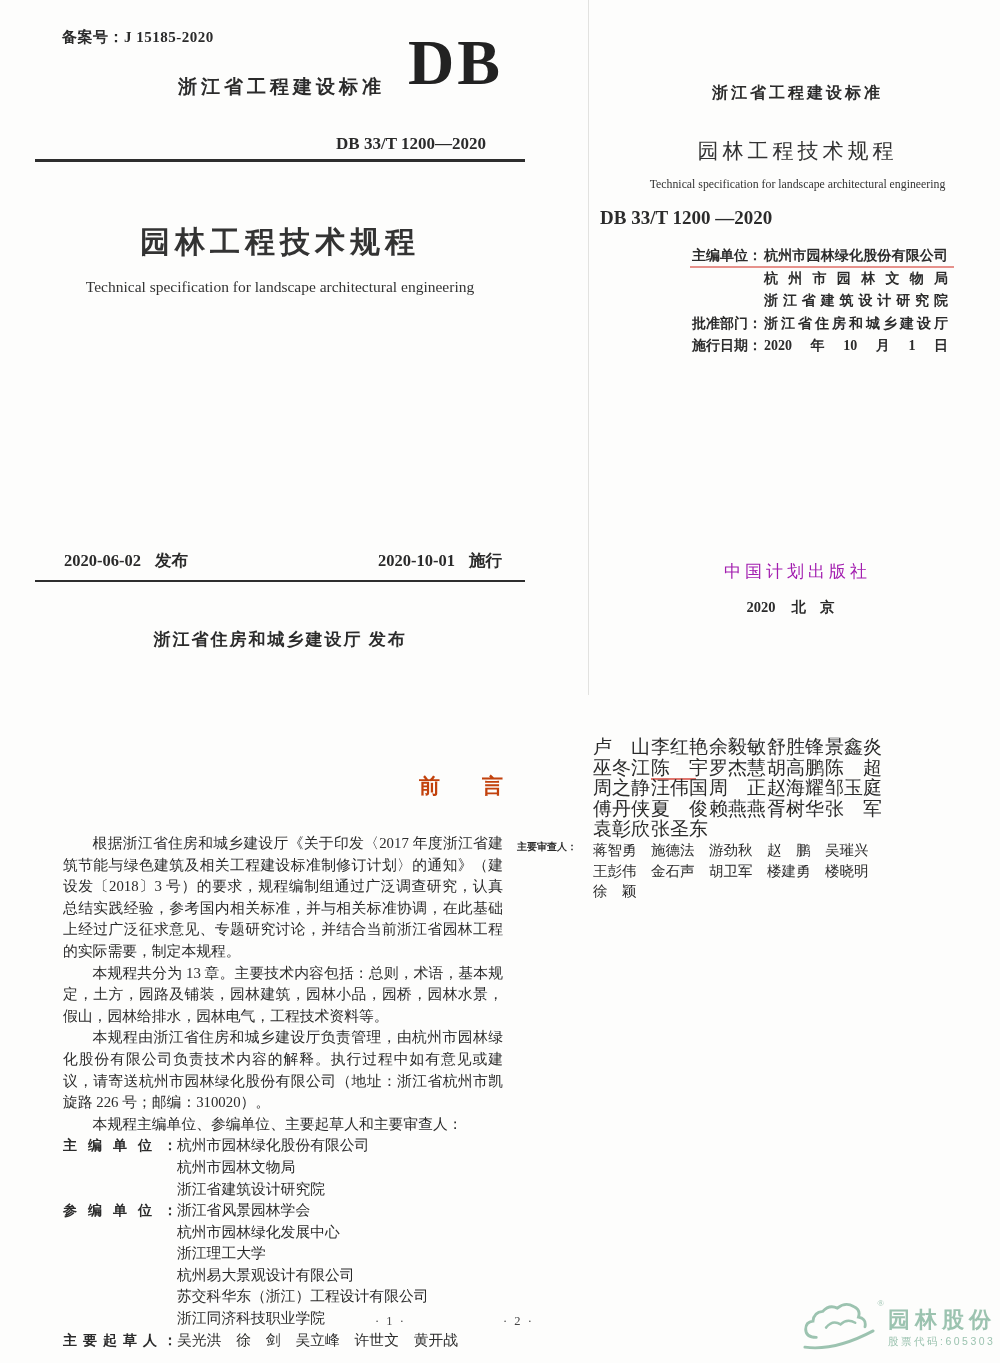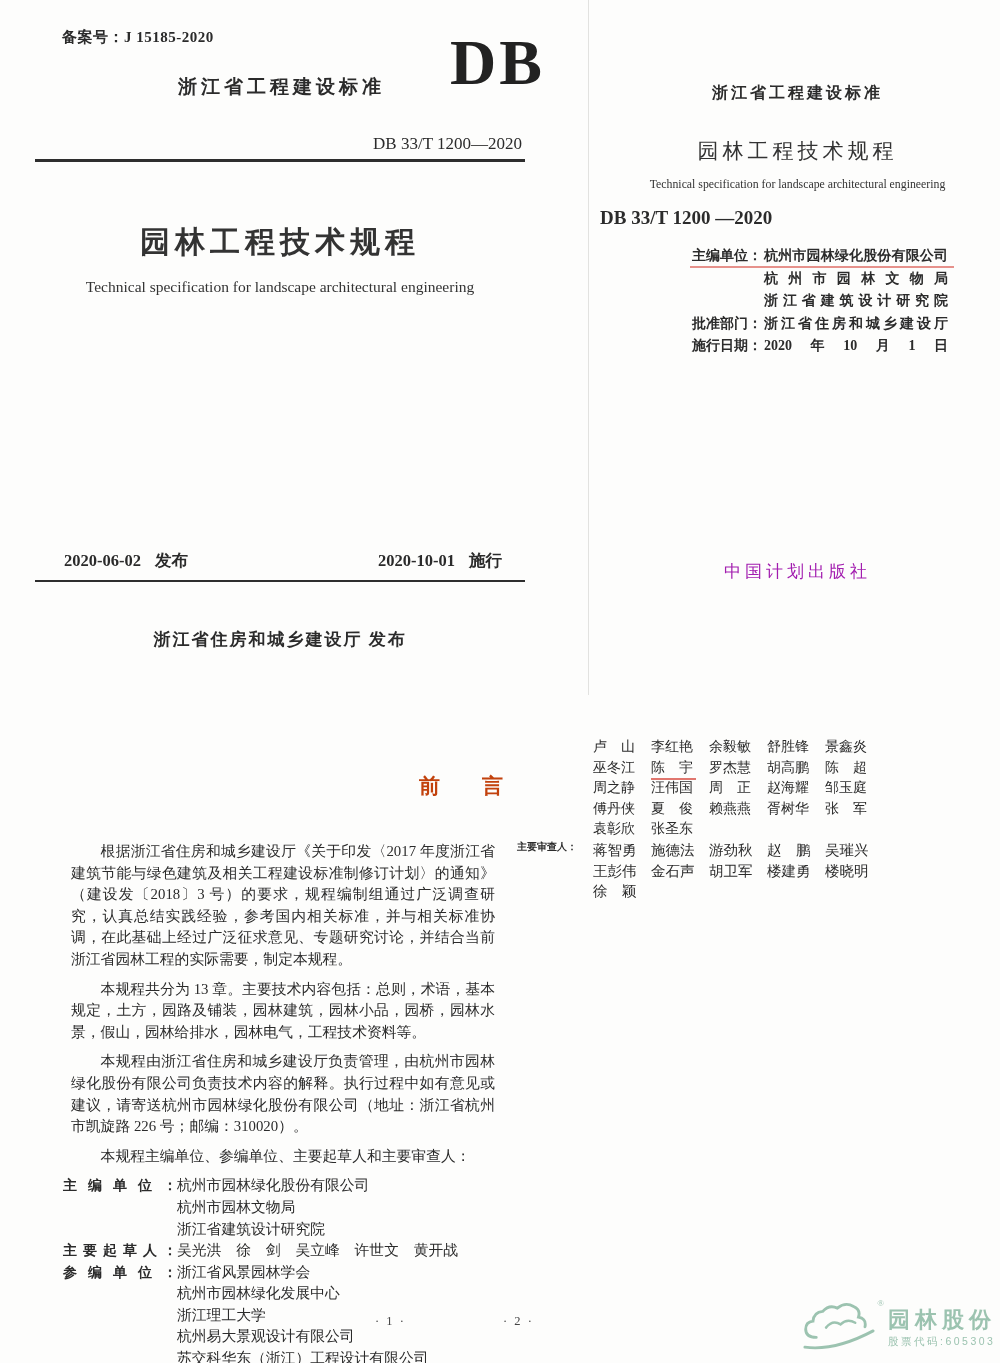--- a/index.html
+++ b/index.html
@@ -8,22 +8,22 @@
     background:#fdfdfc;color:#2b2b2b;overflow:hidden;
     font-family:"Liberation Serif","DejaVu Serif",serif;
   }
   .abs{position:absolute;}
   .sans{font-family:"Liberation Sans","DejaVu Sans",sans-serif;}
   
   .page-divider{left:588px;top:0;width:1px;height:695px;background:#e2e2e0;}
   
   .record-no{left:62px;top:28px;font-size:15px;font-weight:bold;letter-spacing:.5px;}
   .cover-standard-type{left:178px;top:74px;font-size:19px;font-weight:bold;letter-spacing:4px;}
-  .db-logo{left:408px;top:26px;font-size:64px;font-weight:bold;letter-spacing:3px;color:#222;margin-left:42px;}
-  .cover-standard-no{left:300px;top:134px;width:222px;text-align:right;font-size:17px;font-weight:normal;}
+  .db-logo{left:408px;top:26px;font-size:64px;font-weight:bold;letter-spacing:3px;color:#222;}
+  .cover-standard-no{left:300px;top:134px;width:222px;text-align:center;font-size:17px;font-weight:bold;}
   .rule{left:35px;width:490px;height:3px;background:#2e2e2e;}
   .rule-top{top:159px;}
   .rule-bottom{top:580px;height:2px;}
   .cover-title{left:35px;top:222px;width:490px;text-align:center;font-size:30px;font-weight:bold;letter-spacing:5px;color:#333;}
   .cover-title-en{left:35px;top:278px;width:490px;text-align:center;font-size:15.5px;color:#333;}
   .dates-row{left:64px;top:550px;width:438px;display:flex;justify-content:space-between;font-size:16.5px;font-weight:bold;}
   .dates-row .lbl{margin-left:14px;}
   .cover-publisher{left:35px;top:628px;width:490px;text-align:center;font-size:17px;font-weight:bold;letter-spacing:2px;}
   
   .tp-standard-type{left:600px;top:83px;width:395px;text-align:center;font-size:16px;font-weight:bold;letter-spacing:3px;}
@@ -35,27 +35,27 @@
   .tp-label{width:72px;flex:none;}
   .tp-value{display:inline-block;width:184px;text-align:justify;text-align-last:justify;}
   .u-row::after{content:'';position:absolute;left:-2px;right:-4px;bottom:0px;height:2px;background:var(--accent-red);opacity:.8;}
   .press{left:600px;top:560px;width:395px;text-align:center;font-size:17px;letter-spacing:4px;color:#a21caf;}
   .press-line{left:600px;top:598px;width:395px;text-align:center;font-size:14.5px;font-weight:bold;}
   .press-line .year{margin-right:16px;}
   .press-line .city{letter-spacing:14px;}
   
   .preface-heading{left:63px;top:772px;width:440px;text-align:right;font-size:21px;font-weight:bold;color:#c2410c;}
   .preface-body{left:63px;top:833px;width:440px;font-size:14.8px;line-height:21.6px;text-align:justify;}
-  .preface-body p{margin:8px;text-indent:2em;}
+  .preface-body p{margin:0;text-indent:2em;}
   .org-row{display:flex;}
   .org-label{width:114px;flex:none;font-family:"Liberation Sans","DejaVu Sans",sans-serif;font-weight:bold;font-size:14px;text-align:justify;text-align-last:justify;}
   .org-items{flex:1;}
   .org-item{white-space:nowrap;}
   
-  .names-grid{left:593px;top:737px;font-size:14px;}
+  .names-grid{left:593px;top:737px;font-size:19px;}
   .names-row{display:flex;height:20.6px;line-height:20.6px;}
   .name{display:inline-block;width:45px;margin-right:13px;white-space:nowrap;}
   .red-underline{box-shadow:0 2px 0 var(--accent-red);}
   .reviewers-label{left:517px;top:840px;font-size:10px;font-weight:bold;}
   .reviewers-grid{left:593px;top:840px;font-size:14.5px;}
   
   .page-no{font-size:12.5px;color:#444;letter-spacing:2px;}
   .page-no-1{left:375px;top:1314px;}
   .page-no-2{left:503px;top:1314px;}
   
@@ -112,52 +112,55 @@
       <span class="tp-label">批准部门：</span>
       <span class="tp-value">浙江省住房和城乡建设厅</span>
     </div>
     <div class="tp-row">
       <span class="tp-label">施行日期：</span>
       <span class="tp-value">2020年10月1日</span>
     </div>
   </div>
 
   <div class="abs press">中国计划出版社</div>
+  <div class="abs press-line">
+    <span class="year">2020</span><span class="city">北京</span>
+  </div>
 
   <div class="abs preface-heading sans">前　　言</div>
   <div class="abs preface-body">
     <div id="preface-paragraphs">
         <p>根据浙江省住房和城乡建设厅《关于印发〈2017 年度浙江省建筑节能与绿色建筑及相关工程建设标准制修订计划〉的通知》（建设发〔2018〕3 号）的要求，规程编制组通过广泛调查研究，认真总结实践经验，参考国内相关标准，并与相关标准协调，在此基础上经过广泛征求意见、专题研究讨论，并结合当前浙江省园林工程的实际需要，制定本规程。</p>
         <p>本规程共分为 13 章。主要技术内容包括：总则，术语，基本规定，土方，园路及铺装，园林建筑，园林小品，园桥，园林水景，假山，园林给排水，园林电气，工程技术资料等。</p>
         <p>本规程由浙江省住房和城乡建设厅负责管理，由杭州市园林绿化股份有限公司负责技术内容的解释。执行过程中如有意见或建议，请寄送杭州市园林绿化股份有限公司（地址：浙江省杭州市凯旋路 226 号；邮编：310020）。</p>
         <p>本规程主编单位、参编单位、主要起草人和主要审查人：</p>
       </div>
     <div class="org-row">
       <span class="org-label">主编单位：</span>
       <span class="org-items" id="chief-units-items">
           <div class="org-item">杭州市园林绿化股份有限公司</div>
           <div class="org-item">杭州市园林文物局</div>
           <div class="org-item">浙江省建筑设计研究院</div>
         </span>
-    </div>
-    <div class="org-row">
-      <span class="org-label">主要起草人：</span>
-      <span class="org-items org-item">吴光洪　徐　剑　吴立峰　许世文　黄开战</span>
     </div>
     <div class="org-row">
       <span class="org-label">参编单位：</span>
       <span class="org-items" id="participating-units-items">
           <div class="org-item">浙江省风景园林学会</div>
           <div class="org-item">杭州市园林绿化发展中心</div>
           <div class="org-item">浙江理工大学</div>
           <div class="org-item">杭州易大景观设计有限公司</div>
           <div class="org-item">苏交科华东（浙江）工程设计有限公司</div>
           <div class="org-item">浙江同济科技职业学院</div>
         </span>
     </div>
+    <div class="org-row">
+      <span class="org-label">主要起草人：</span>
+      <span class="org-items org-item">吴光洪　徐　剑　吴立峰　许世文　黄开战</span>
+    </div>
   </div>
 
   <div class="abs names-grid" id="drafters-grid">
       <div class="names-row">
         <span class="name">卢　山</span>
         <span class="name">李红艳</span>
         <span class="name">余毅敏</span>
         <span class="name">舒胜锋</span>
         <span class="name">景鑫炎</span>
       </div>

